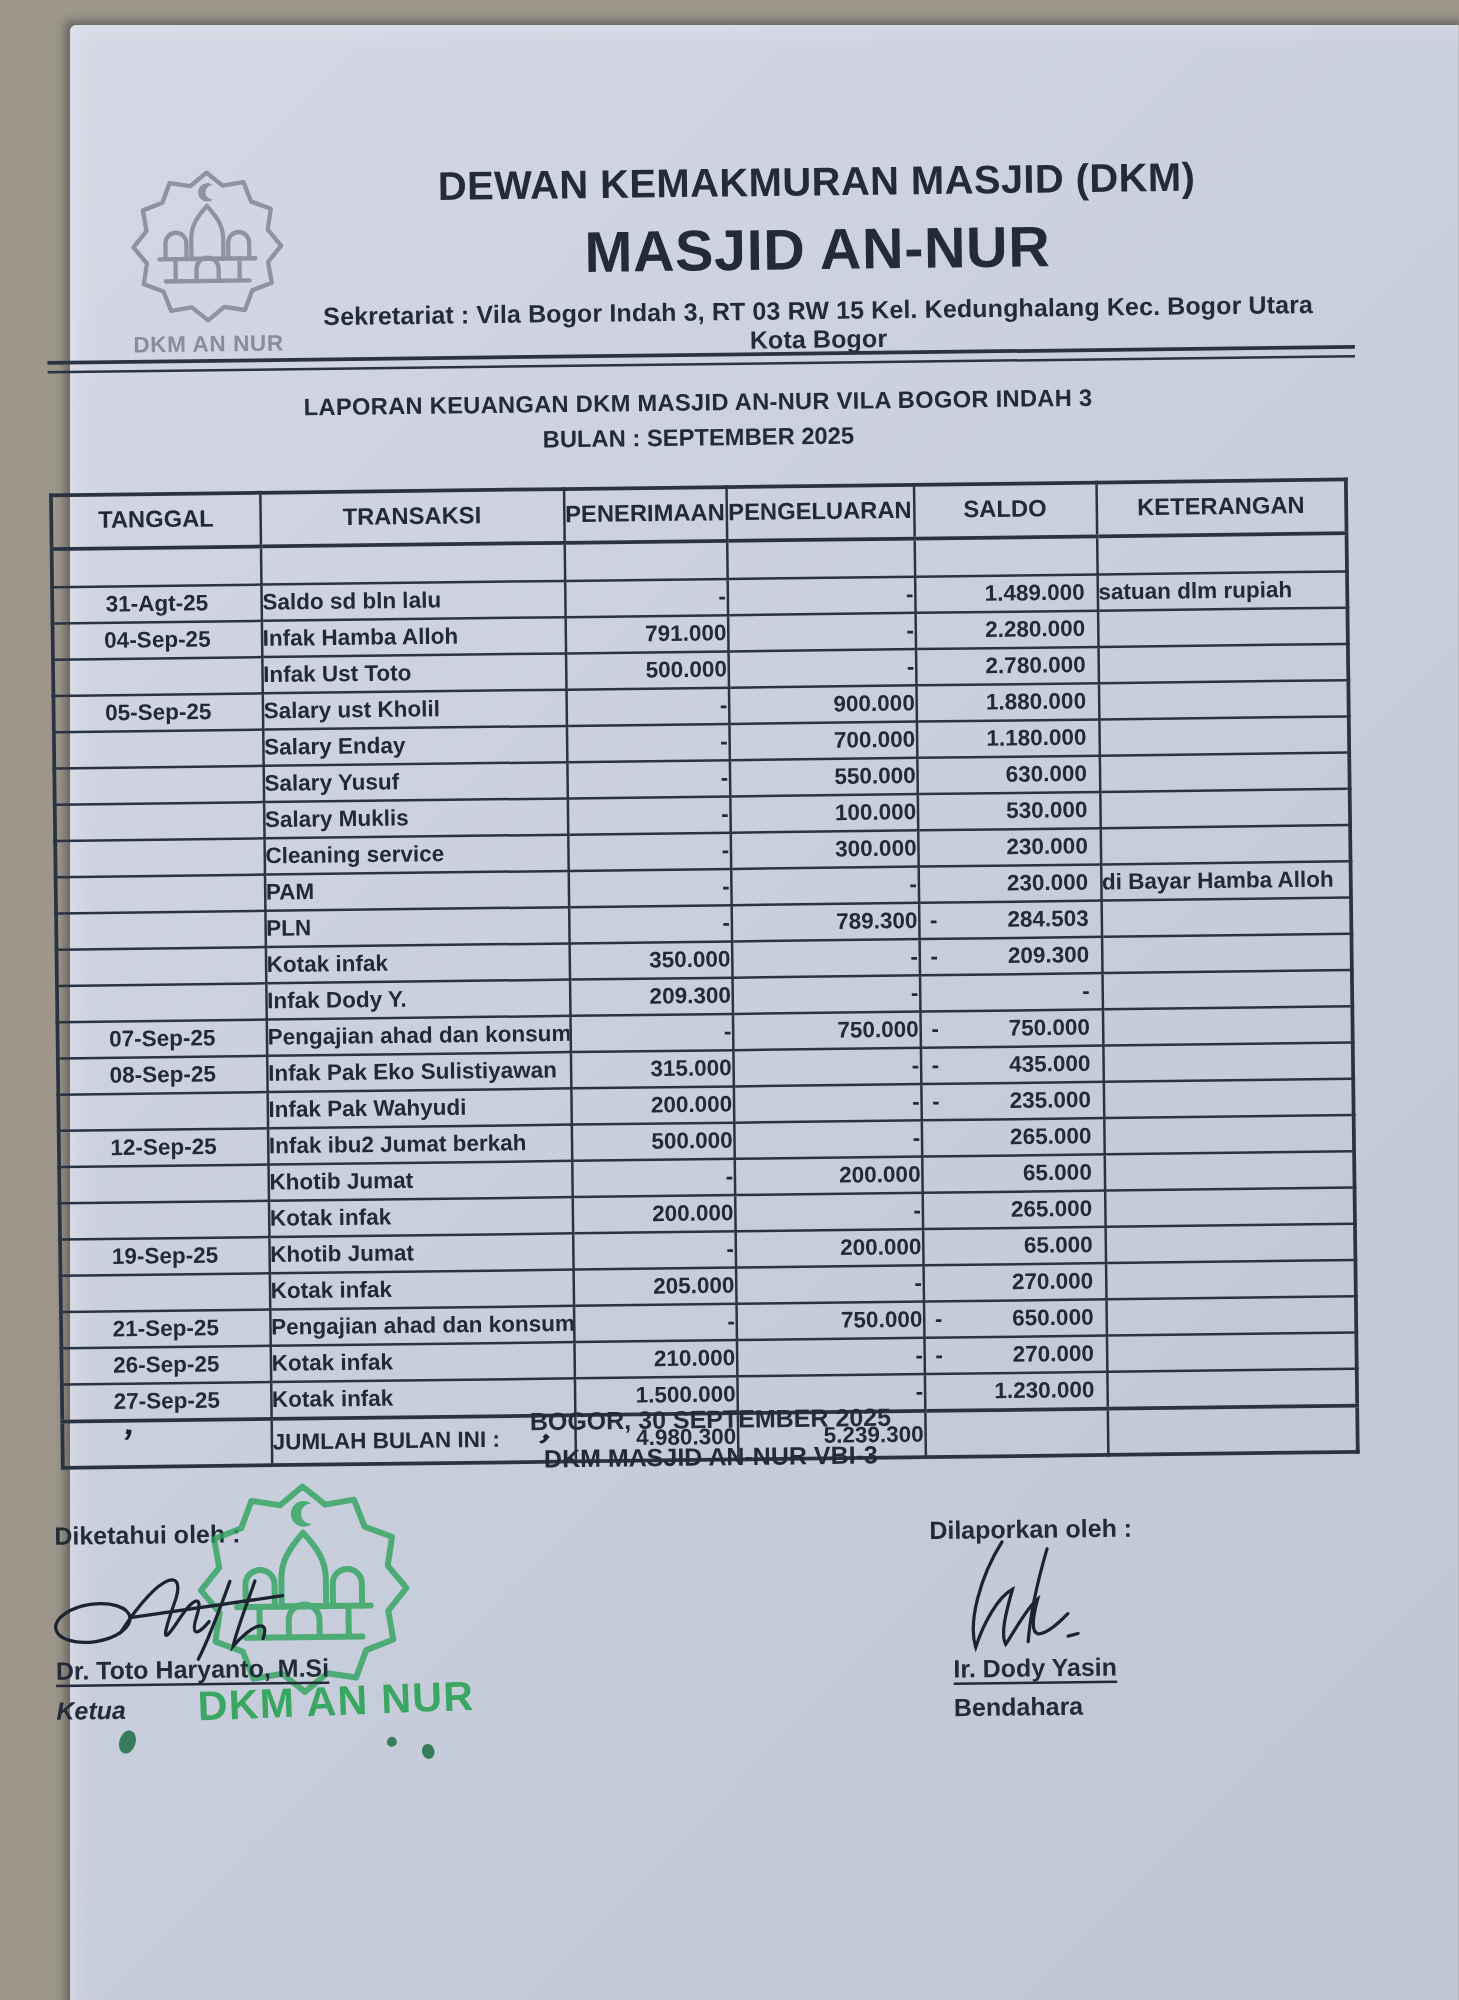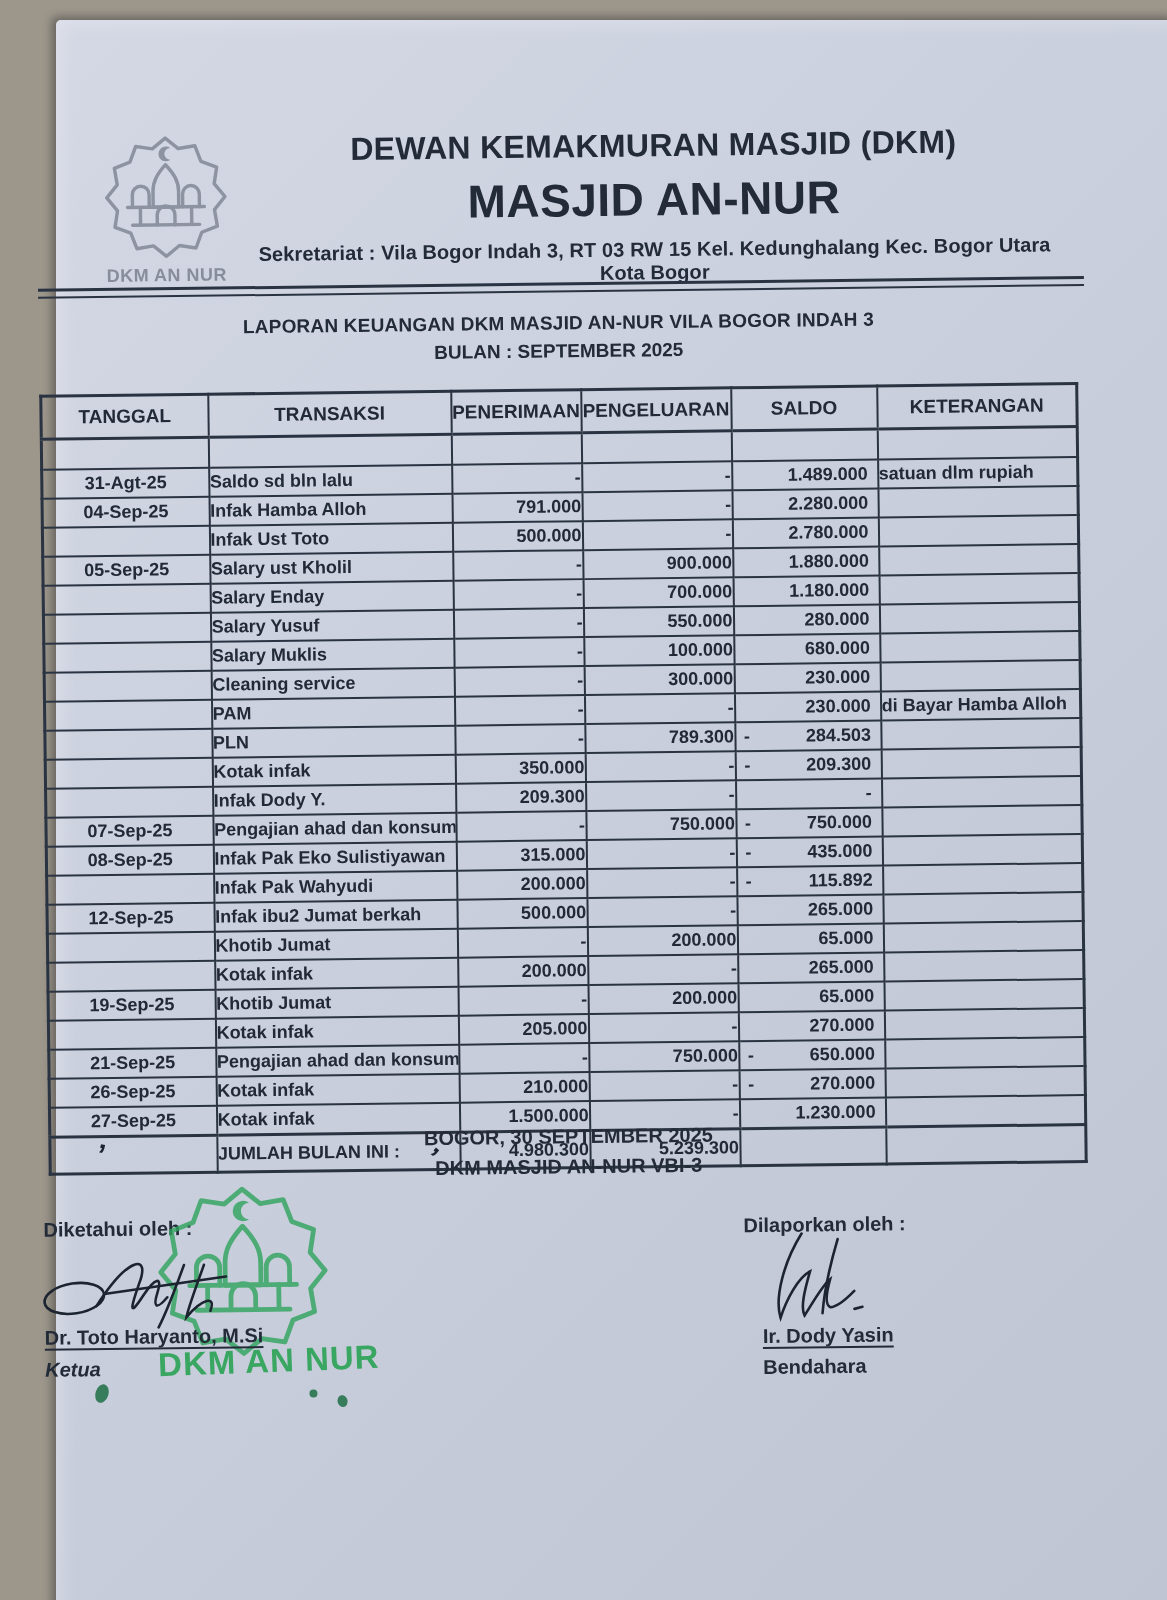--- a/index.html
+++ b/index.html
@@ -226,35 +226,35 @@
   </tr>
 
   <tr>
     <td class="c-tanggal"></td>
     <td class="c-transaksi">Salary Yusuf</td>
     <td class="num">-</td>
     <td class="num">550.000</td>
     <td class="c-saldo">
       <div class="saldo-wrap">
         <span class="neg"></span>
-        <span class="val">280.000</span>
+        <span class="val">630.000</span>
       </div>
     </td>
     <td class="c-keterangan"></td>
   </tr>
 
   <tr>
     <td class="c-tanggal"></td>
     <td class="c-transaksi">Salary Muklis</td>
     <td class="num">-</td>
     <td class="num">100.000</td>
     <td class="c-saldo">
       <div class="saldo-wrap">
         <span class="neg"></span>
-        <span class="val">680.000</span>
+        <span class="val">530.000</span>
       </div>
     </td>
     <td class="c-keterangan"></td>
   </tr>
 
   <tr>
     <td class="c-tanggal"></td>
     <td class="c-transaksi">Cleaning service</td>
     <td class="num">-</td>
     <td class="num">300.000</td>
@@ -352,21 +352,21 @@
   </tr>
 
   <tr>
     <td class="c-tanggal"></td>
     <td class="c-transaksi">Infak Pak Wahyudi</td>
     <td class="num">200.000</td>
     <td class="num">-</td>
     <td class="c-saldo">
       <div class="saldo-wrap is-neg">
         <span class="neg">-</span>
-        <span class="val">115.892</span>
+        <span class="val">235.000</span>
       </div>
     </td>
     <td class="c-keterangan"></td>
   </tr>
 
   <tr>
     <td class="c-tanggal">12-Sep-25</td>
     <td class="c-transaksi">Infak ibu2 Jumat berkah</td>
     <td class="num">500.000</td>
     <td class="num">-</td>

